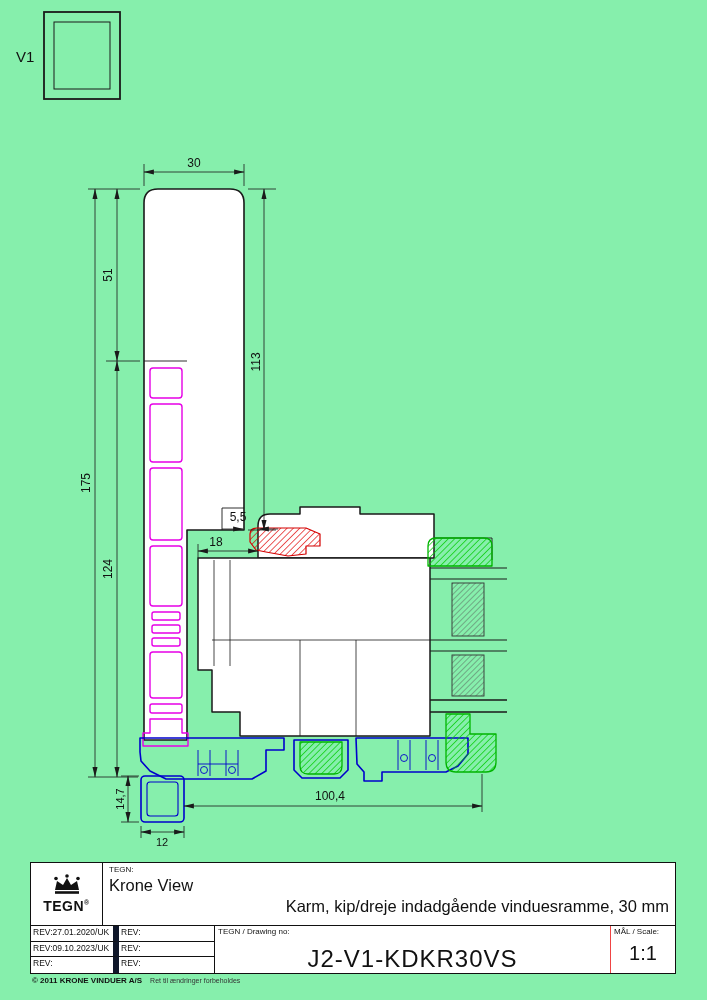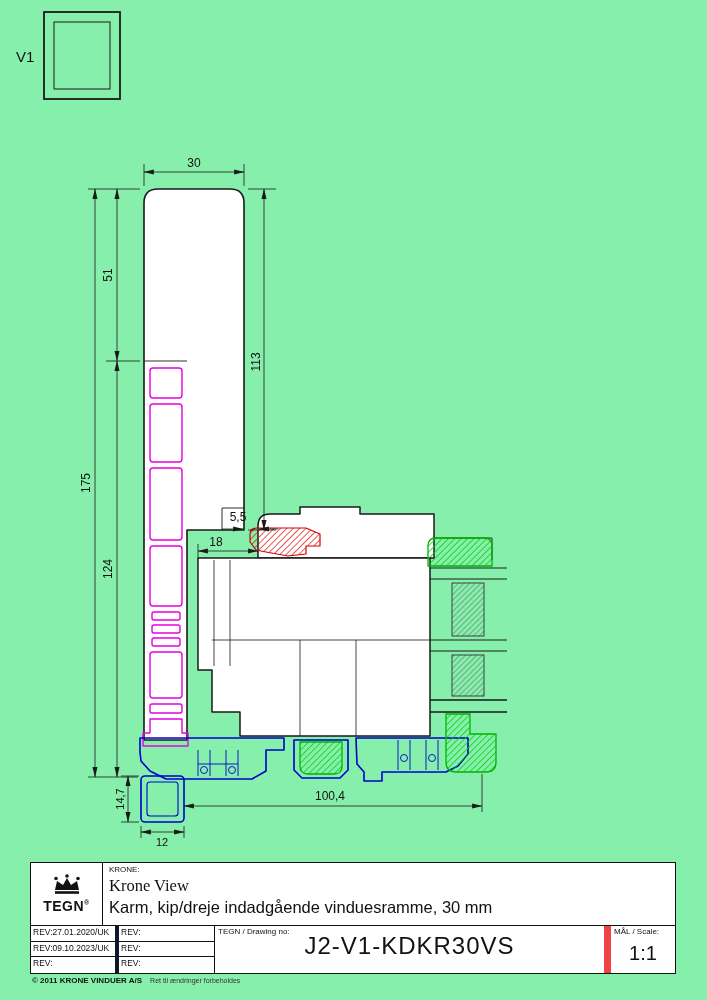--- a/index.html
+++ b/index.html
@@ -21,37 +21,37 @@
   }
   .tb-top { display:flex; height:62px; border-bottom:1px solid #111; }
   .tb-logo {
     width:72px; border-right:1px solid #111; box-sizing:border-box;
     display:flex; flex-direction:column; align-items:center; justify-content:center; gap:2px;
   }
   .tb-logo-name { font-weight:bold; font-size:14px; letter-spacing:0.5px; }
   .tb-logo-name sup { font-size:7px; }
   .tb-model { flex:1; padding:2px 6px; box-sizing:border-box; }
   .tb-label { font-size:8px; color:#111; }
-  .tb-model-name { font-size:16.5px; margin-top:2px;font-family:Liberation Serif, serif; }
-  .tb-model-desc { font-size:16.5px; margin-top:2px; }
+  .tb-model-name { font-size:16.5px; margin-top:2px; }
+  .tb-model-desc { font-size:16.5px; margin-top:2px;text-align:right; }
   .tb-bottom { display:flex; height:47px; }
   .rev-grid {
     width:184px; border-right:1px solid #111; box-sizing:border-box;
     display:grid; grid-template-columns:88px 1fr; grid-auto-rows:1fr;
   }
   .rev-cell {
     font-size:8.5px; padding:1px 2px; box-sizing:border-box;
-    border-right:4px solid #0f172a; border-bottom:1px solid #111;
+    border-right:6px solid #0f172a; border-bottom:1px solid #111;
     white-space:nowrap; overflow:hidden;
   }
   .rev-cell:nth-child(even) { border-right:none; }
   .rev-cell:nth-child(5), .rev-cell:nth-child(6) { border-bottom:none; }
   .tb-drawno {
-    flex:1; border-right:7px solid #ef4444; box-sizing:border-box; position:relative;
-    display:flex; align-items:flex-start; justify-content:center;
+    flex:1; border-right:1px solid #ef4444; box-sizing:border-box; position:relative;
+    display:flex; align-items:flex-end; justify-content:center;
   }
   .tb-drawno .tb-label, .tb-scale .tb-label { position:absolute; top:1px; left:3px; }
   .tb-drawno-value { font-size:24px; letter-spacing:1px; margin-top:6px; }
   .tb-scale {
     width:64px; position:relative; box-sizing:border-box;
     display:flex; align-items:center; justify-content:center;text-align:right;
   }
   .tb-scale-value { font-size:20px; margin-top:8px; }
   .tb-copyright {
     position:absolute; left:32px; top:976px; font-size:8px; white-space:nowrap;
@@ -216,21 +216,21 @@
             <circle cx="4" cy="4.5" r="1.8"></circle>
             <circle cx="15" cy="2" r="1.8"></circle>
             <circle cx="26" cy="4.5" r="1.8"></circle>
             <path d="M3,16 L5,7 L11,11 L15,4 L19,11 L25,7 L27,16 Z"></path>
             <rect x="3" y="17.2" width="24" height="2.6"></rect>
           </g>
         </svg>
         <div class="tb-logo-name"><span>TEGN</span><sup>®</sup></div>
       </div>
       <div class="tb-model">
-        <div class="tb-label">KRONE:</div>
+        <div class="tb-label">TEGN:</div>
         <div class="tb-model-name">Krone View</div>
         <div class="tb-model-desc">Karm, kip/dreje indadgående vinduesramme, 30 mm</div>
       </div>
     </div>
     <div class="tb-bottom">
       <div class="rev-grid">
         <div class="rev-cell">REV:27.01.2020/UK</div>
         <div class="rev-cell">REV:</div>
         <div class="rev-cell">REV:09.10.2023/UK</div>
         <div class="rev-cell">REV:</div>

